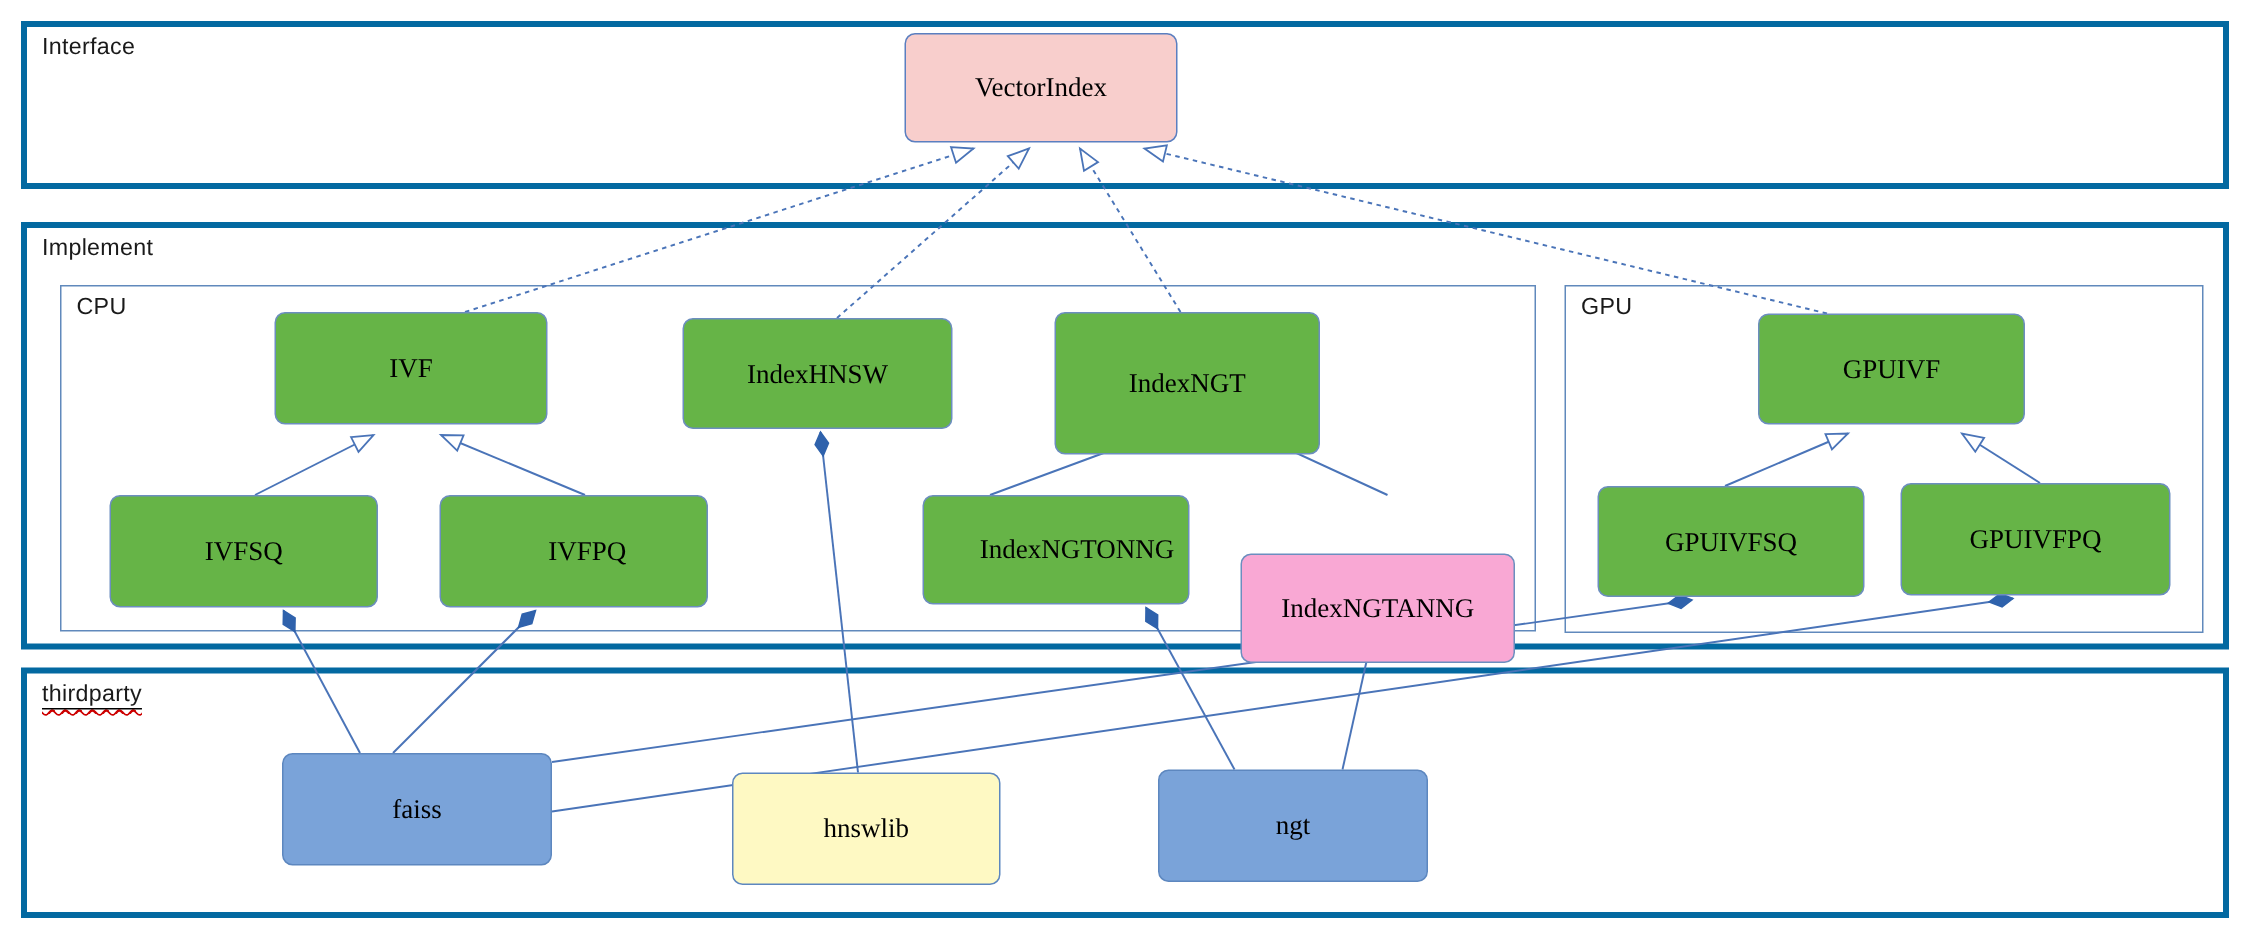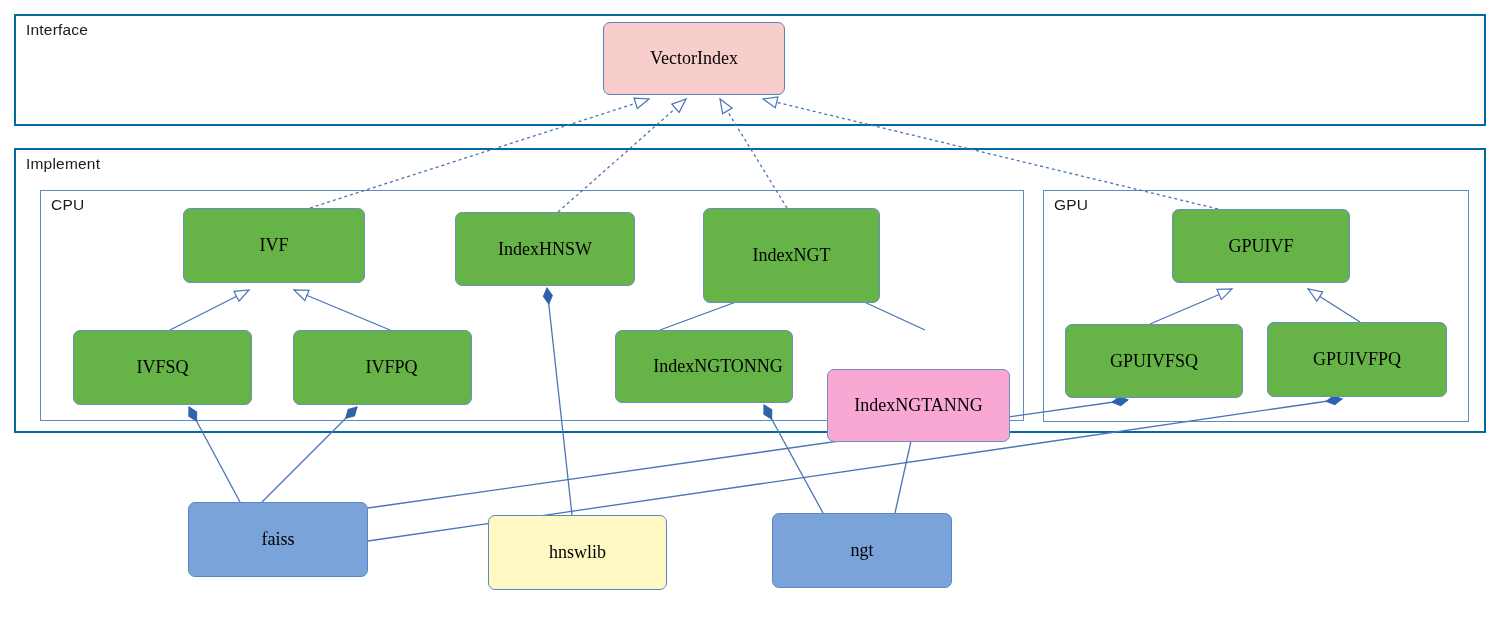--- a/index.html
+++ b/index.html
@@ -2,21 +2,21 @@
 <html><head>
 <meta charset="utf-8">
 <style>
   html,body{margin:0;padding:0;background:#ffffff;}
   .canvas{
     position:relative;width:1503px;height:628px;background:#ffffff;
     font-family:"Liberation Sans",sans-serif;overflow:hidden;
   }
   
   .container{position:absolute;background:transparent;box-sizing:border-box;}
-  .container.outer{border:2px solid #0369a1;}
+  .container.outer{border:4px solid #0369a1;}
   .container.inner{border:1.4px solid #6089bc;}
   .container-label{
     position:absolute;top:5px;left:10px;font-size:15.5px;color:#1a1a1a;
     font-family:"Liberation Sans",sans-serif;letter-spacing:.2px;
   }
   .underline-solid{text-decoration:underline solid #000000;}
   .underline-wavy{text-decoration:underline wavy #cc0000;text-underline-offset:5px;}
   
   .edge-layer{position:absolute;left:0;top:0;pointer-events:none;}
   
@@ -44,20 +44,23 @@
   </div>
 
   <div class="container inner" style="left:40px;top:190px;width:984px;height:231px;">
     <span class="container-label">CPU</span>
   </div>
 
   <div class="container inner" style="left:1043px;top:190px;width:426px;height:232px;">
     <span class="container-label">GPU</span>
   </div>
 
+  <div class="container outer" style="left:14px;top:445px;width:1472px;height:167px;">
+    <span class="container-label underline-wavy"><span class="underline-solid">thirdparty</span></span>
+  </div>
 
   <svg id="edge-layer" class="edge-layer" width="1503" height="628" viewBox="0 0 1503 628">
     <defs>
       <marker id="mTriangle" markerWidth="18" markerHeight="14" refX="15" refY="7" orient="auto" markerUnits="userSpaceOnUse">
         <path d="M1,1.5 L15,7 L1,12.5 Z" fill="#ffffff" stroke="#4a74b8" stroke-width="1.2"></path>
       </marker>
       <marker id="mDiamond" markerWidth="20" markerHeight="12" refX="17" refY="6" orient="auto" markerUnits="userSpaceOnUse">
         <path d="M1,6 L9,1.5 L17,6 L9,10.5 Z" fill="#2f62ac" stroke="#2f62ac"></path>
       </marker>
     </defs>

